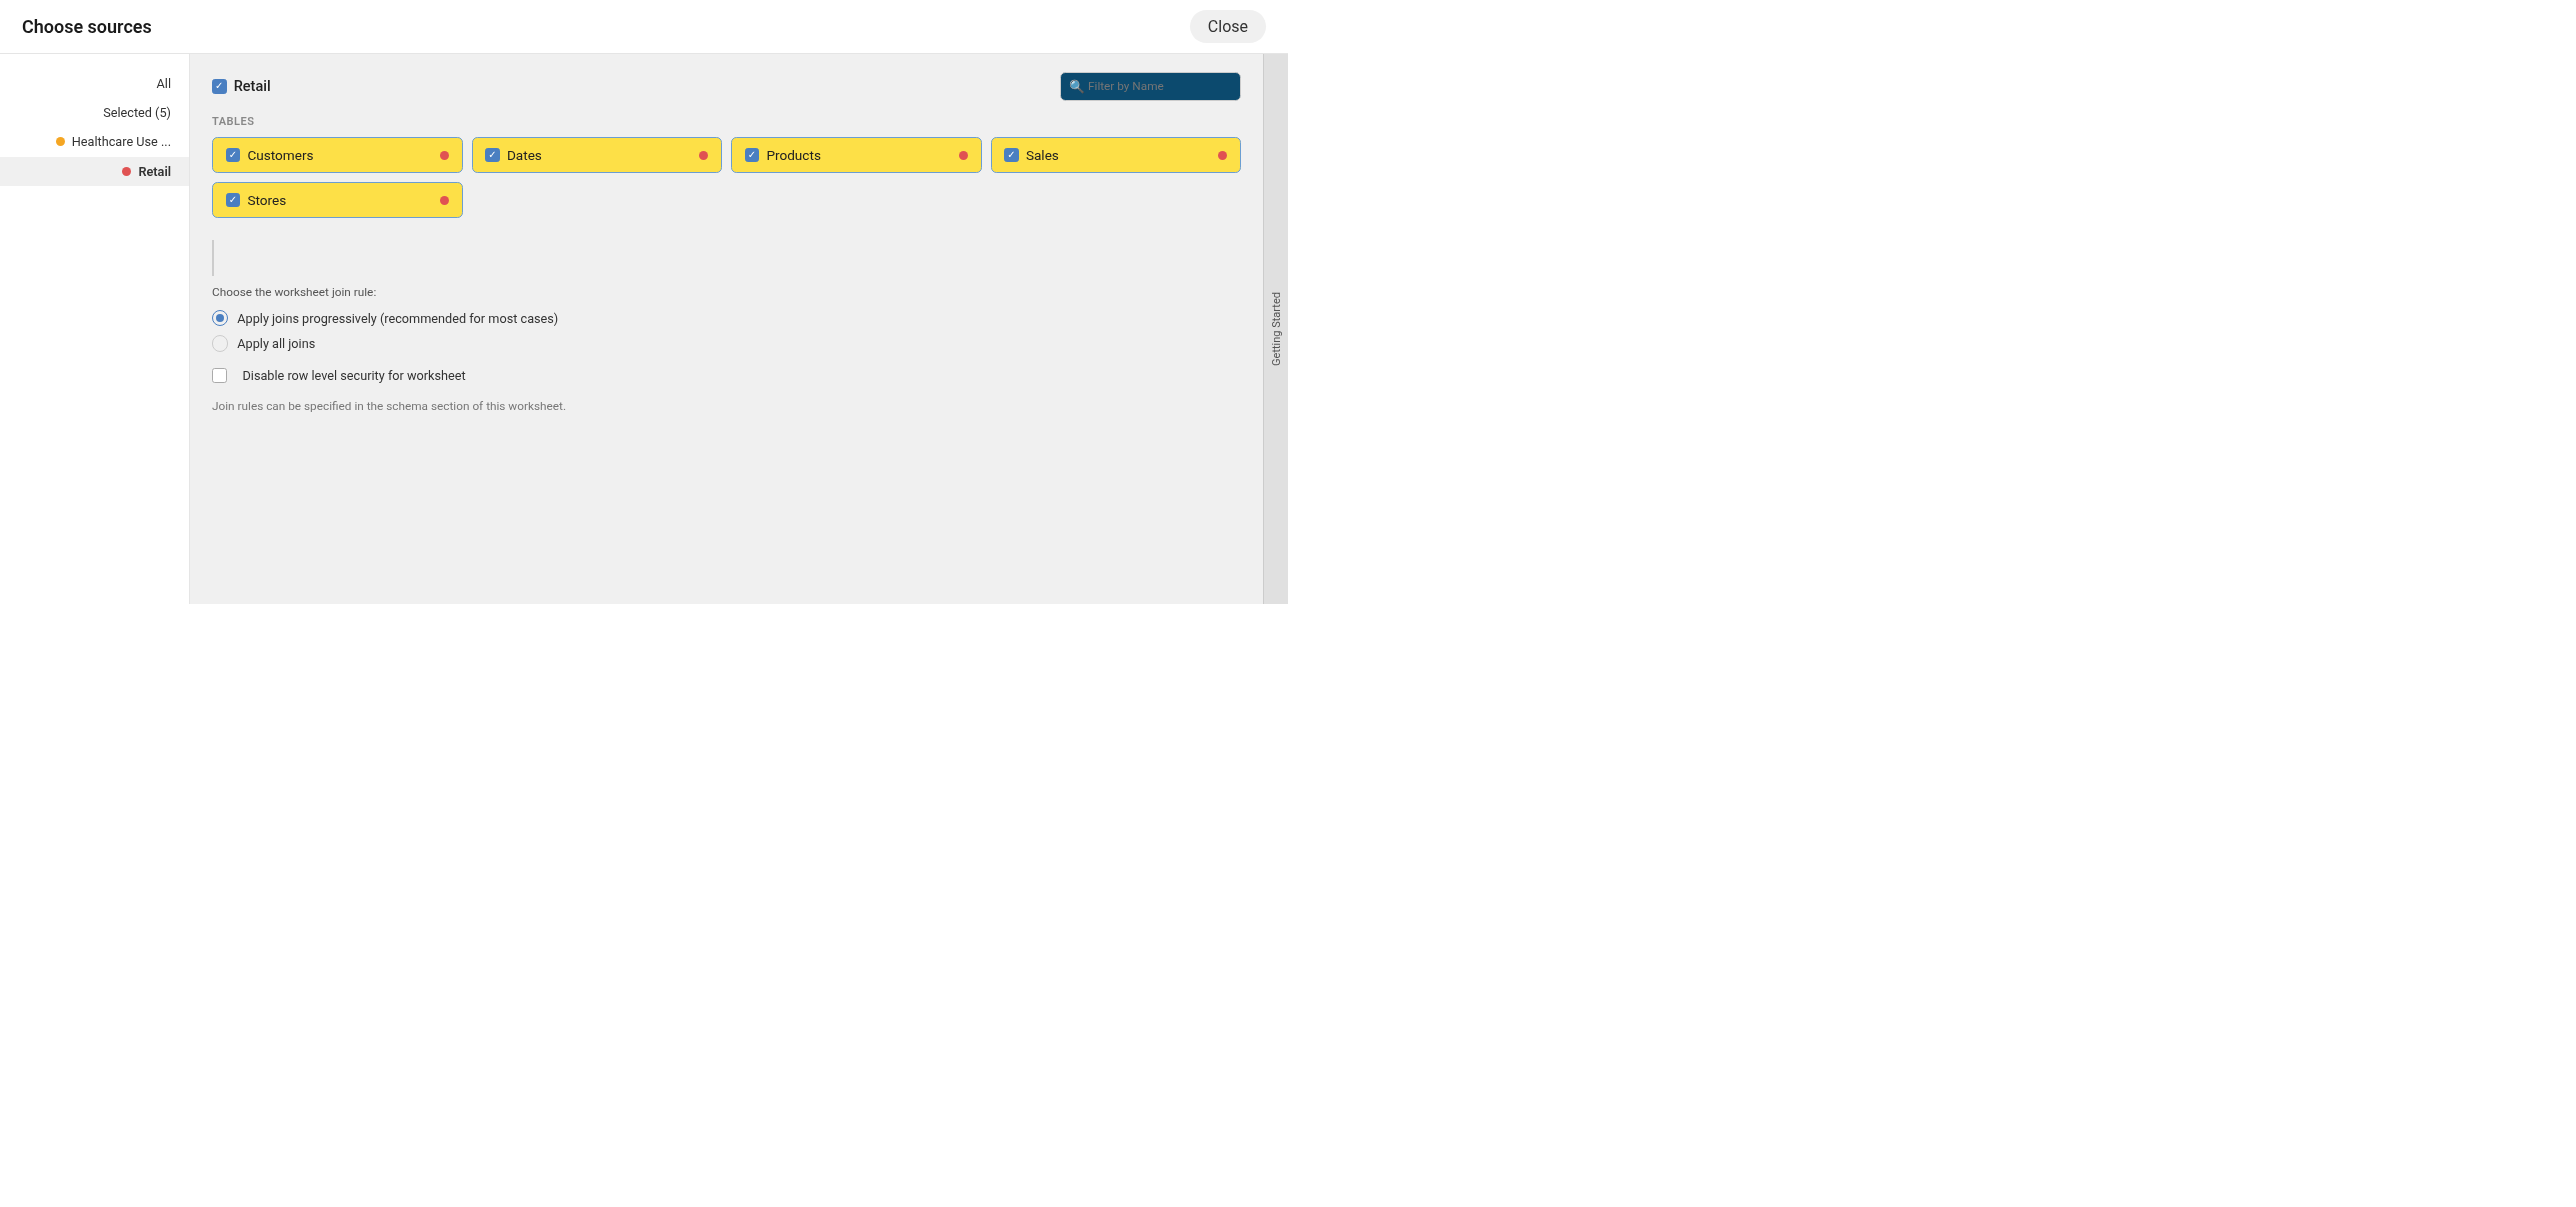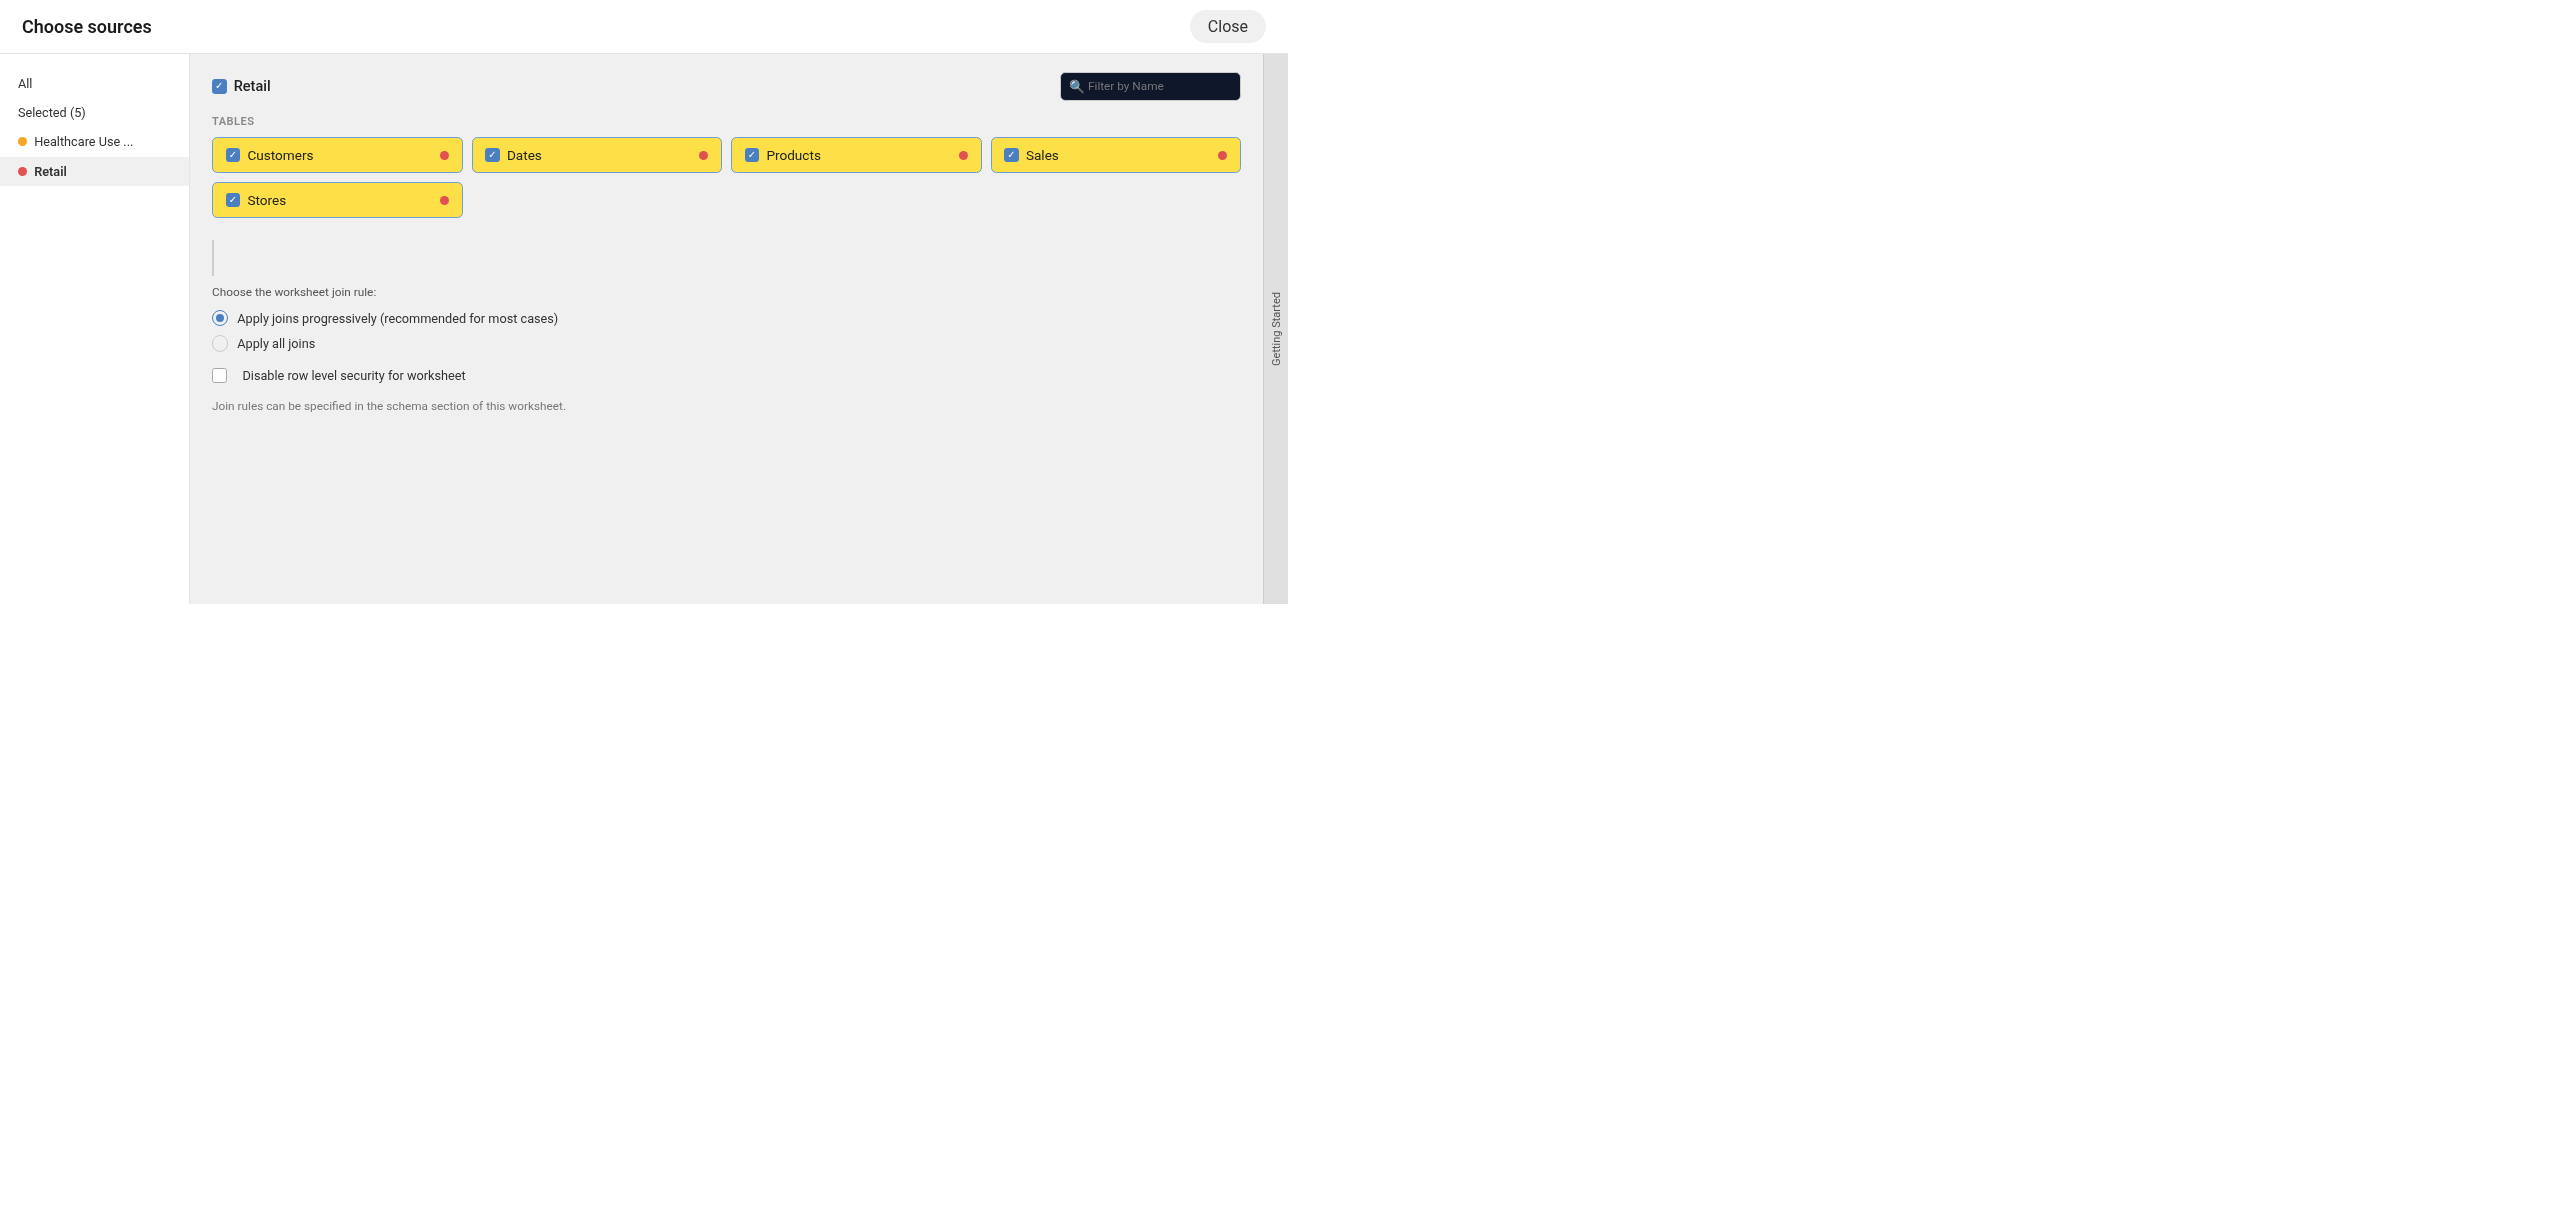--- a/index.html
+++ b/index.html
@@ -57,20 +57,21 @@
     }
 
     .sidebar-item {
       padding: 7.2px 18px;
       font-size: 12.7px;
       color: #333;
       cursor: pointer;
       display: flex;
       align-items: center;
       gap: 7.2px;
+      justify-content: flex-end;
     }
 
     .sidebar-item.active {
       background: #f0f0f0;
       font-weight: 600;
     }
 
     .sidebar-item .dot {
       width: 9px;
       height: 9px;
@@ -117,21 +118,21 @@
     }
 
     .filter-input-wrapper .search-icon-svg {
       position: absolute;
       left: 9px;
       color: #999;
       font-size: 12.7px;
     }
 
     .filter-input {
-      background: #0f172a;
+      background: #0c4a6e;
       border: 0.9px solid #ccc;
       border-radius: 5.4px;
       padding: 6.3px 11px 6.3px 27px;
       font-size: 11.8px;
       color: #999;
       width: 181px;
     }
 
     .tables-label {
       font-size: 11px;

